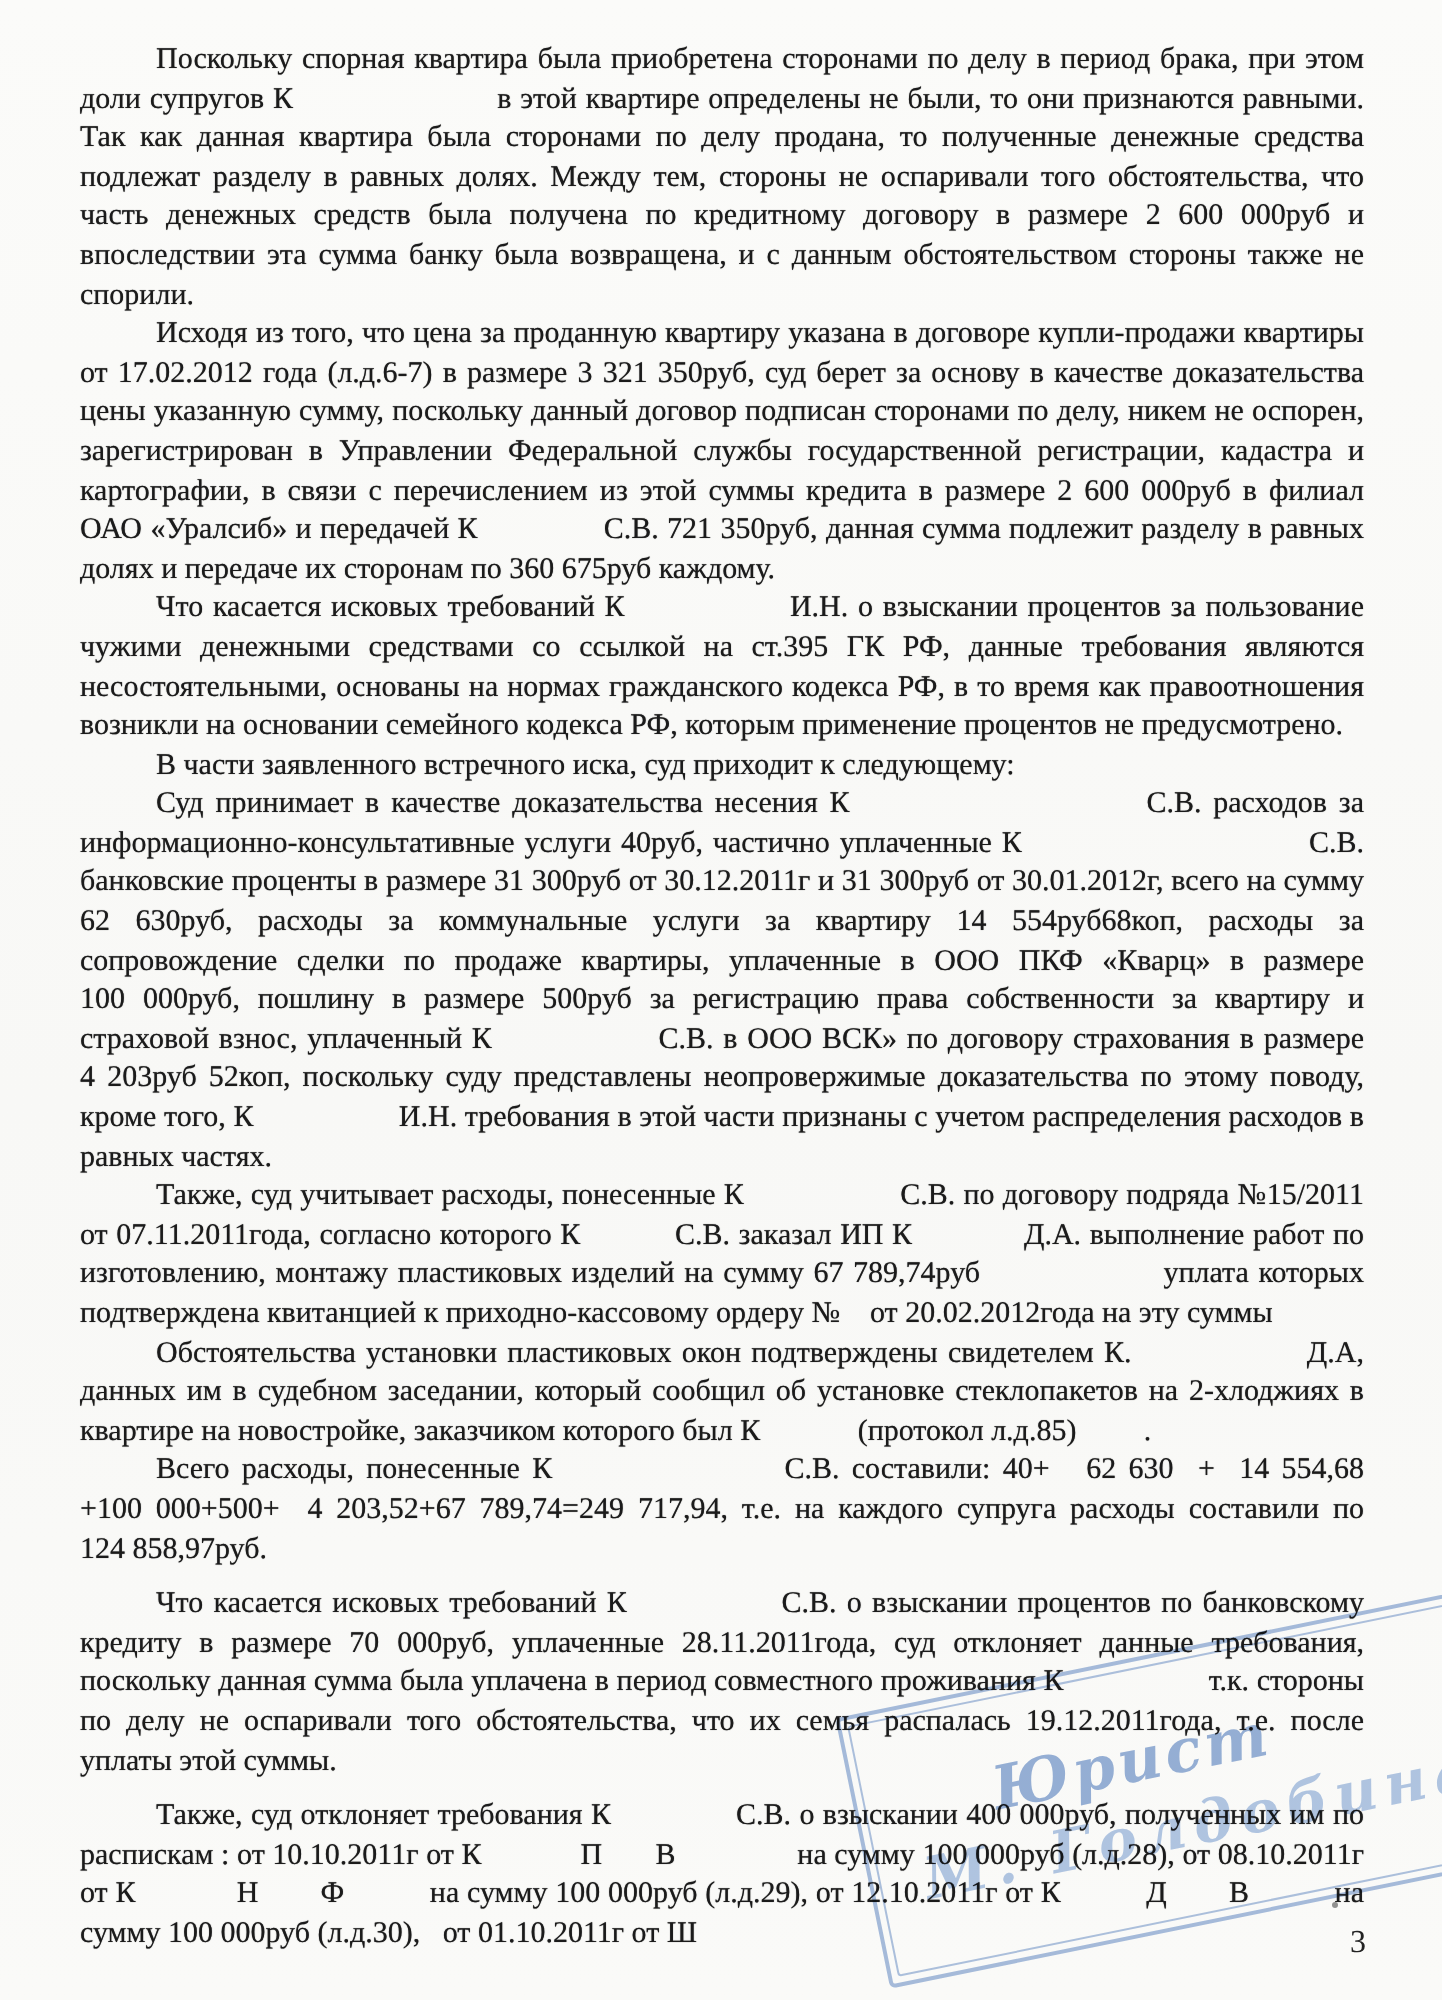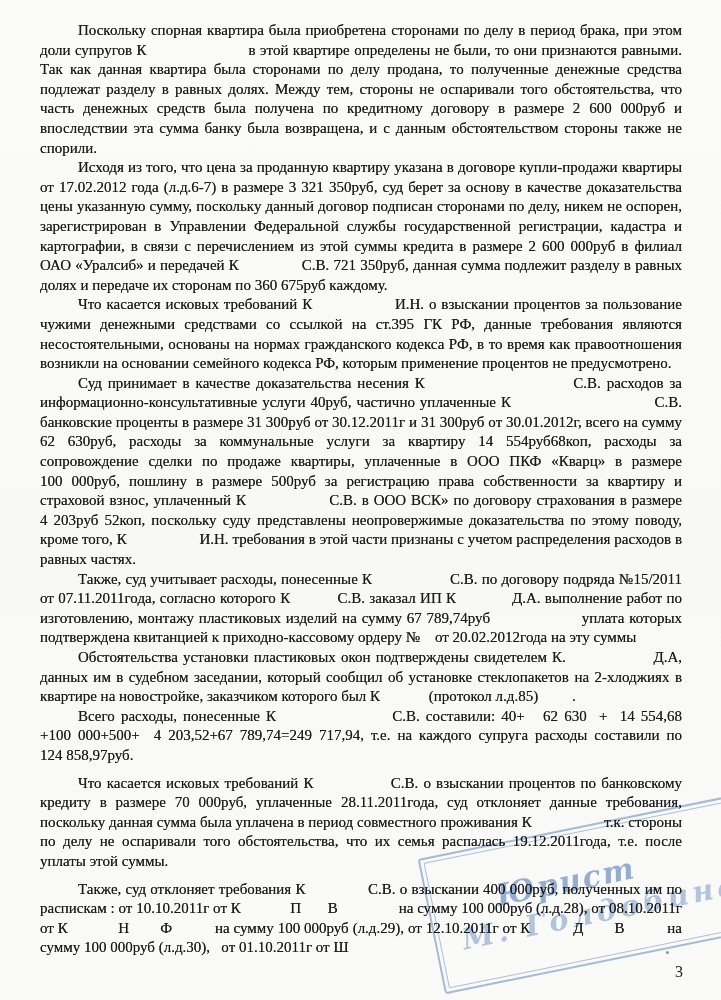--- a/index.html
+++ b/index.html
@@ -87,20 +87,21 @@
 </style>
 </head>
 <body>
 
 <div class="paper">
 
   <div class="doc-body" id="doc-body">
       <p>Поскольку спорная квартира была приобретена  сторонами по делу в период брака, при этом доли супругов К&nbsp;&nbsp;&nbsp;&nbsp;&nbsp;&nbsp;&nbsp;&nbsp;&nbsp;&nbsp;&nbsp;&nbsp;&nbsp;&nbsp;&nbsp;&nbsp;&nbsp;&nbsp;&nbsp;&nbsp;&nbsp;&nbsp; в этой квартире определены не были, то они признаются равными. Так как данная квартира была  сторонами по делу продана, то полученные денежные средства подлежат  разделу в равных долях. Между тем, стороны не оспаривали того обстоятельства, что часть денежных средств была  получена по кредитному договору в размере 2&nbsp;600&nbsp;000руб и впоследствии эта сумма банку была возвращена, и с данным обстоятельством стороны также не спорили.</p>
       <p>Исходя из того, что цена за проданную квартиру указана в договоре купли-продажи квартиры от 17.02.2012 года (л.д.6-7) в размере 3&nbsp;321&nbsp;350руб, суд берет за основу  в качестве доказательства  цены указанную сумму, поскольку данный договор подписан сторонами по делу, никем не оспорен, зарегистрирован в Управлении Федеральной службы государственной регистрации, кадастра и картографии, в связи с перечислением  из этой суммы  кредита в размере 2&nbsp;600&nbsp;000руб в филиал ОАО «Уралсиб» и передачей К&nbsp;&nbsp;&nbsp;&nbsp;&nbsp;&nbsp;&nbsp;&nbsp;&nbsp;&nbsp;&nbsp;&nbsp;&nbsp;&nbsp; С.В. 721&nbsp;350руб, данная сумма подлежит разделу  в равных долях и передаче их сторонам по 360&nbsp;675руб каждому.</p>
       <p>Что касается исковых требований К&nbsp;&nbsp;&nbsp;&nbsp;&nbsp;&nbsp;&nbsp;&nbsp;&nbsp;&nbsp;&nbsp;&nbsp;&nbsp;&nbsp;&nbsp;&nbsp; И.Н. о взыскании процентов за пользование чужими денежными средствами со ссылкой на ст.395 ГК РФ, данные требования являются несостоятельными, основаны на нормах гражданского кодекса РФ, в то время как правоотношения возникли на основании семейного кодекса РФ, которым применение процентов не предусмотрено.</p>
+      <p>В части заявленного встречного иска, суд приходит к следующему:</p>
       <p>Суд принимает в качестве доказательства несения К&nbsp;&nbsp;&nbsp;&nbsp;&nbsp;&nbsp;&nbsp;&nbsp;&nbsp;&nbsp;&nbsp;&nbsp;&nbsp;&nbsp;&nbsp;&nbsp;&nbsp;&nbsp;&nbsp;&nbsp;&nbsp;&nbsp;&nbsp;&nbsp; С.В. расходов за информационно-консультативные услуги 40руб, частично уплаченные К&nbsp;&nbsp;&nbsp;&nbsp;&nbsp;&nbsp;&nbsp;&nbsp;&nbsp;&nbsp;&nbsp;&nbsp;&nbsp;&nbsp;&nbsp;&nbsp;&nbsp;&nbsp;&nbsp;&nbsp;&nbsp;&nbsp;&nbsp;&nbsp;&nbsp;&nbsp;&nbsp;&nbsp; С.В. банковские проценты в размере 31&nbsp;300руб от 30.12.2011г и 31&nbsp;300руб от 30.01.2012г, всего на сумму 62&nbsp;630руб, расходы за коммунальные услуги за квартиру 14&nbsp;554руб68коп, расходы за сопровождение сделки по продаже квартиры, уплаченные в ООО ПКФ «Кварц» в размере 100&nbsp;000руб, пошлину в размере 500руб за регистрацию права собственности за квартиру и страховой взнос, уплаченный К&nbsp;&nbsp;&nbsp;&nbsp;&nbsp;&nbsp;&nbsp;&nbsp;&nbsp;&nbsp;&nbsp;&nbsp;&nbsp;&nbsp;&nbsp;&nbsp; С.В. в ООО ВСК» по договору страхования в размере 4&nbsp;203руб 52коп, поскольку суду представлены неопровержимые  доказательства по этому поводу, кроме того, К&nbsp;&nbsp;&nbsp;&nbsp;&nbsp;&nbsp;&nbsp;&nbsp;&nbsp;&nbsp;&nbsp;&nbsp;&nbsp;&nbsp;&nbsp;&nbsp;&nbsp;&nbsp; И.Н. требования в этой части признаны с учетом распределения расходов в равных частях.</p>
       <p>Также, суд учитывает расходы, понесенные К&nbsp;&nbsp;&nbsp;&nbsp;&nbsp;&nbsp;&nbsp;&nbsp;&nbsp;&nbsp;&nbsp;&nbsp;&nbsp;&nbsp;&nbsp;&nbsp;&nbsp;&nbsp; С.В. по договору подряда №15/2011 от 07.11.2011года, согласно которого К&nbsp;&nbsp;&nbsp;&nbsp;&nbsp;&nbsp;&nbsp;&nbsp;&nbsp;&nbsp; С.В. заказал ИП К&nbsp;&nbsp;&nbsp;&nbsp;&nbsp;&nbsp;&nbsp;&nbsp;&nbsp;&nbsp;&nbsp;&nbsp; Д.А. выполнение работ по изготовлению, монтажу пластиковых изделий на сумму 67&nbsp;789,74руб&nbsp;&nbsp;&nbsp;&nbsp;&nbsp;&nbsp;&nbsp;&nbsp;&nbsp;&nbsp;&nbsp;&nbsp;&nbsp;&nbsp;&nbsp;&nbsp;&nbsp;&nbsp; уплата которых подтверждена квитанцией к приходно-кассовому ордеру №&nbsp;&nbsp;&nbsp; от 20.02.2012года на эту суммы</p>
       <p>Обстоятельства установки пластиковых окон подтверждены свидетелем К.&nbsp;&nbsp;&nbsp;&nbsp;&nbsp;&nbsp;&nbsp;&nbsp;&nbsp;&nbsp;&nbsp;&nbsp;&nbsp;&nbsp;&nbsp;&nbsp; Д.А, данных им в судебном заседании, который сообщил об установке стеклопакетов на 2-хлоджиях в квартире на новостройке, заказчиком которого был К&nbsp;&nbsp;&nbsp;&nbsp;&nbsp;&nbsp;&nbsp;&nbsp;&nbsp;&nbsp;&nbsp;&nbsp; (протокол л.д.85)&nbsp;&nbsp;&nbsp;&nbsp;&nbsp;&nbsp;&nbsp;&nbsp; .</p>
       <p>Всего расходы, понесенные К&nbsp;&nbsp;&nbsp;&nbsp;&nbsp;&nbsp;&nbsp;&nbsp;&nbsp;&nbsp;&nbsp;&nbsp;&nbsp;&nbsp;&nbsp;&nbsp;&nbsp;&nbsp; С.В. составили: 40+&nbsp;&nbsp; 62&nbsp;630&nbsp; +&nbsp; 14&nbsp;554,68 +100&nbsp;000+500+&nbsp; 4&nbsp;203,52+67&nbsp;789,74=249&nbsp;717,94, т.е. на каждого супруга расходы составили по 124&nbsp;858,97руб.</p>
       <p class="gap-before">Что касается исковых требований К&nbsp;&nbsp;&nbsp;&nbsp;&nbsp;&nbsp;&nbsp;&nbsp;&nbsp;&nbsp;&nbsp;&nbsp;&nbsp;&nbsp; С.В. о взыскании процентов по банковскому кредиту в размере 70&nbsp;000руб, уплаченные 28.11.2011года, суд отклоняет данные требования, поскольку  данная сумма была уплачена в период совместного проживания К&nbsp;&nbsp;&nbsp;&nbsp;&nbsp;&nbsp;&nbsp;&nbsp;&nbsp;&nbsp;&nbsp;&nbsp;&nbsp;&nbsp;&nbsp;&nbsp;&nbsp;&nbsp; т.к. стороны по делу не оспаривали того обстоятельства, что их семья распалась 19.12.2011года, т.е. после  уплаты этой суммы.</p>
       <p class="gap-before">Также, суд отклоняет требования К&nbsp;&nbsp;&nbsp;&nbsp;&nbsp;&nbsp;&nbsp;&nbsp;&nbsp;&nbsp;&nbsp;&nbsp;&nbsp;&nbsp; С.В. о взыскании 400&nbsp;000руб, полученных им по распискам : от 10.10.2011г от К&nbsp;&nbsp;&nbsp;&nbsp;&nbsp;&nbsp;&nbsp;&nbsp;&nbsp;&nbsp;&nbsp;&nbsp; П&nbsp;&nbsp;&nbsp;&nbsp;&nbsp;&nbsp; В&nbsp;&nbsp;&nbsp;&nbsp;&nbsp;&nbsp;&nbsp;&nbsp;&nbsp;&nbsp;&nbsp;&nbsp;&nbsp;&nbsp;&nbsp; на сумму 100&nbsp;000руб (л.д.28), от 08.10.2011г от К&nbsp;&nbsp;&nbsp;&nbsp;&nbsp;&nbsp;&nbsp;&nbsp;&nbsp;&nbsp;&nbsp;&nbsp; Н&nbsp;&nbsp;&nbsp;&nbsp;&nbsp;&nbsp;&nbsp; Ф&nbsp;&nbsp;&nbsp;&nbsp;&nbsp;&nbsp;&nbsp;&nbsp;&nbsp;&nbsp; на сумму 100&nbsp;000руб (л.д.29), от 12.10.2011г от К&nbsp;&nbsp;&nbsp;&nbsp;&nbsp;&nbsp;&nbsp;&nbsp;&nbsp;&nbsp; Д&nbsp;&nbsp;&nbsp;&nbsp;&nbsp;&nbsp;&nbsp; В&nbsp;&nbsp;&nbsp;&nbsp;&nbsp;&nbsp;&nbsp;&nbsp;&nbsp;&nbsp; на сумму 100&nbsp;000руб (л.д.30),&nbsp;&nbsp; от 01.10.2011г от Ш</p>
     </div>
 
   <div class="stamp">
     <div class="stamp-inner">

